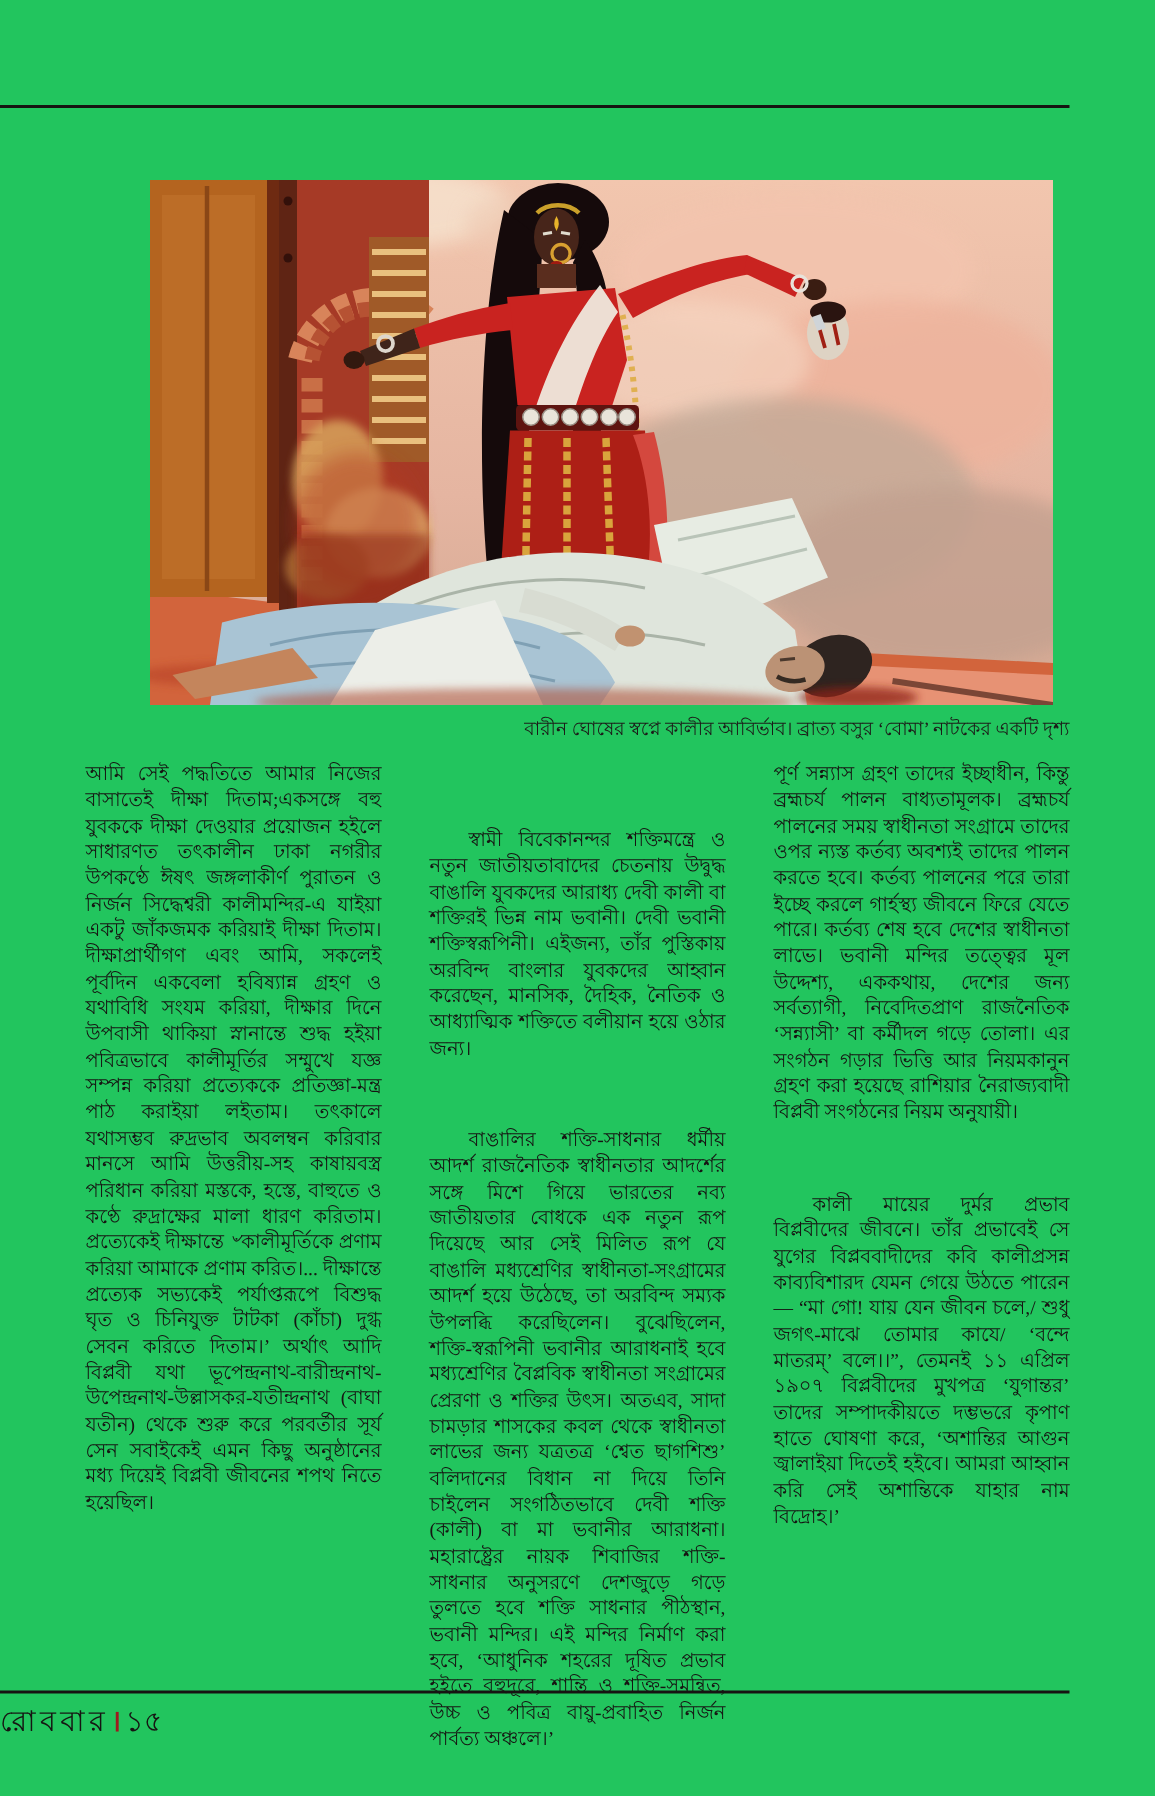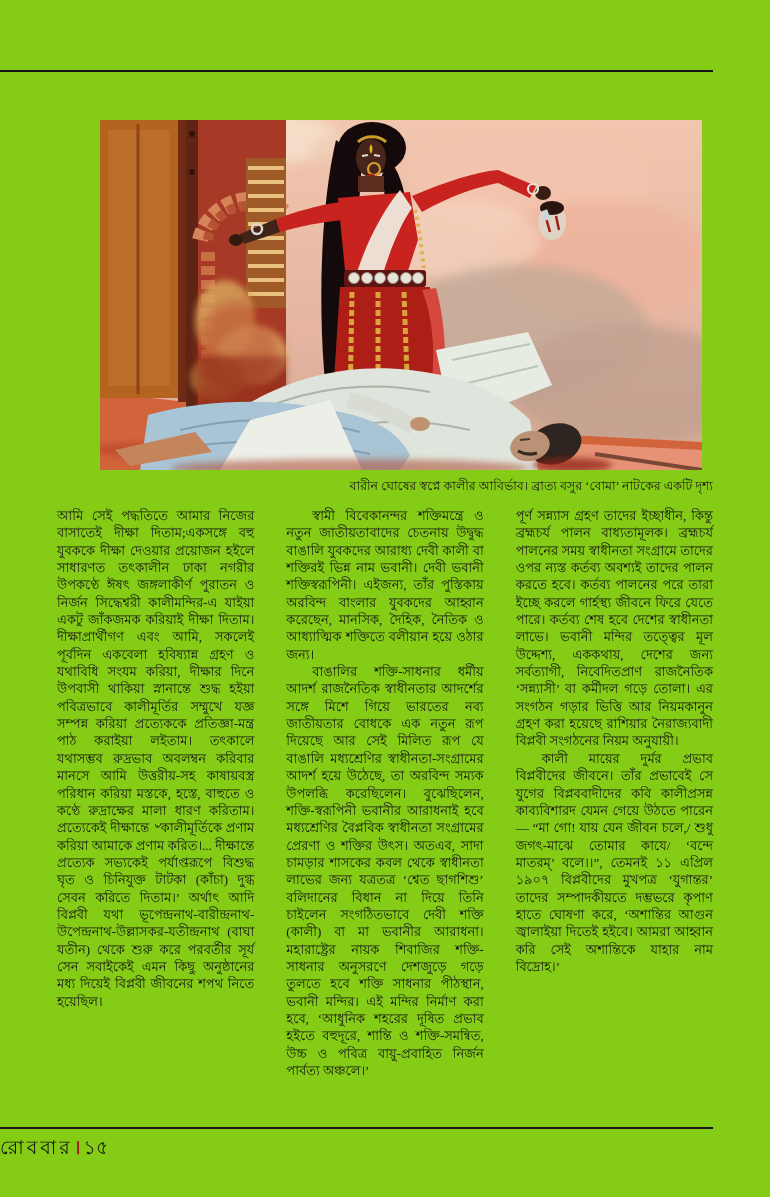--- a/index.html
+++ b/index.html
@@ -1,17 +1,17 @@
 <!DOCTYPE html>
 <html lang="bn"><head>
 <meta charset="utf-8">
 <style>
   html,body{margin:0;padding:0;background:#ffffff;}
   .page{
-    position:relative;width:770px;height:1197px;background:#84cc16;
+    position:relative;width:770px;height:1197px;background:#22c55e;
     font-family:"Liberation Serif", serif;color:#161412;overflow:hidden;
   }
   .rule{position:absolute;left:0;width:713px;height:2px;background:#161412;}
   .rule-top{top:70px;}
   .rule-bottom{top:1127px;}
   .photo{
     position:absolute;left:100px;top:120px;width:602px;height:350px;
     background:#e8bda9;overflow:hidden;
   }
   .photo svg{display:block;width:100%;height:100%;}
@@ -21,21 +21,21 @@
   }
   .columns{
     position:absolute;left:57px;top:507px;width:656px;
     display:flex;gap:32px;
   }
   .col{
     width:208px;font-size:13px;line-height:17.35px;
     text-align:justify;color:#161412;
   }
   .col p{margin:0;}
-  .col p.indent{text-indent:26px;}
+  .col p.indent{text-indent:26px;margin-top:44px;}
   .footer{
     position:absolute;top:1133px;left:0;width:713px;
     text-align:left;font-size:19px;color:#161412;
   }
   .footer .section{letter-spacing:3px;}
   .footer .sep{color:#9e1b1e;font-weight:bold;padding:0 3px 0 1px;}
 </style>
 </head>
 <body>
 

